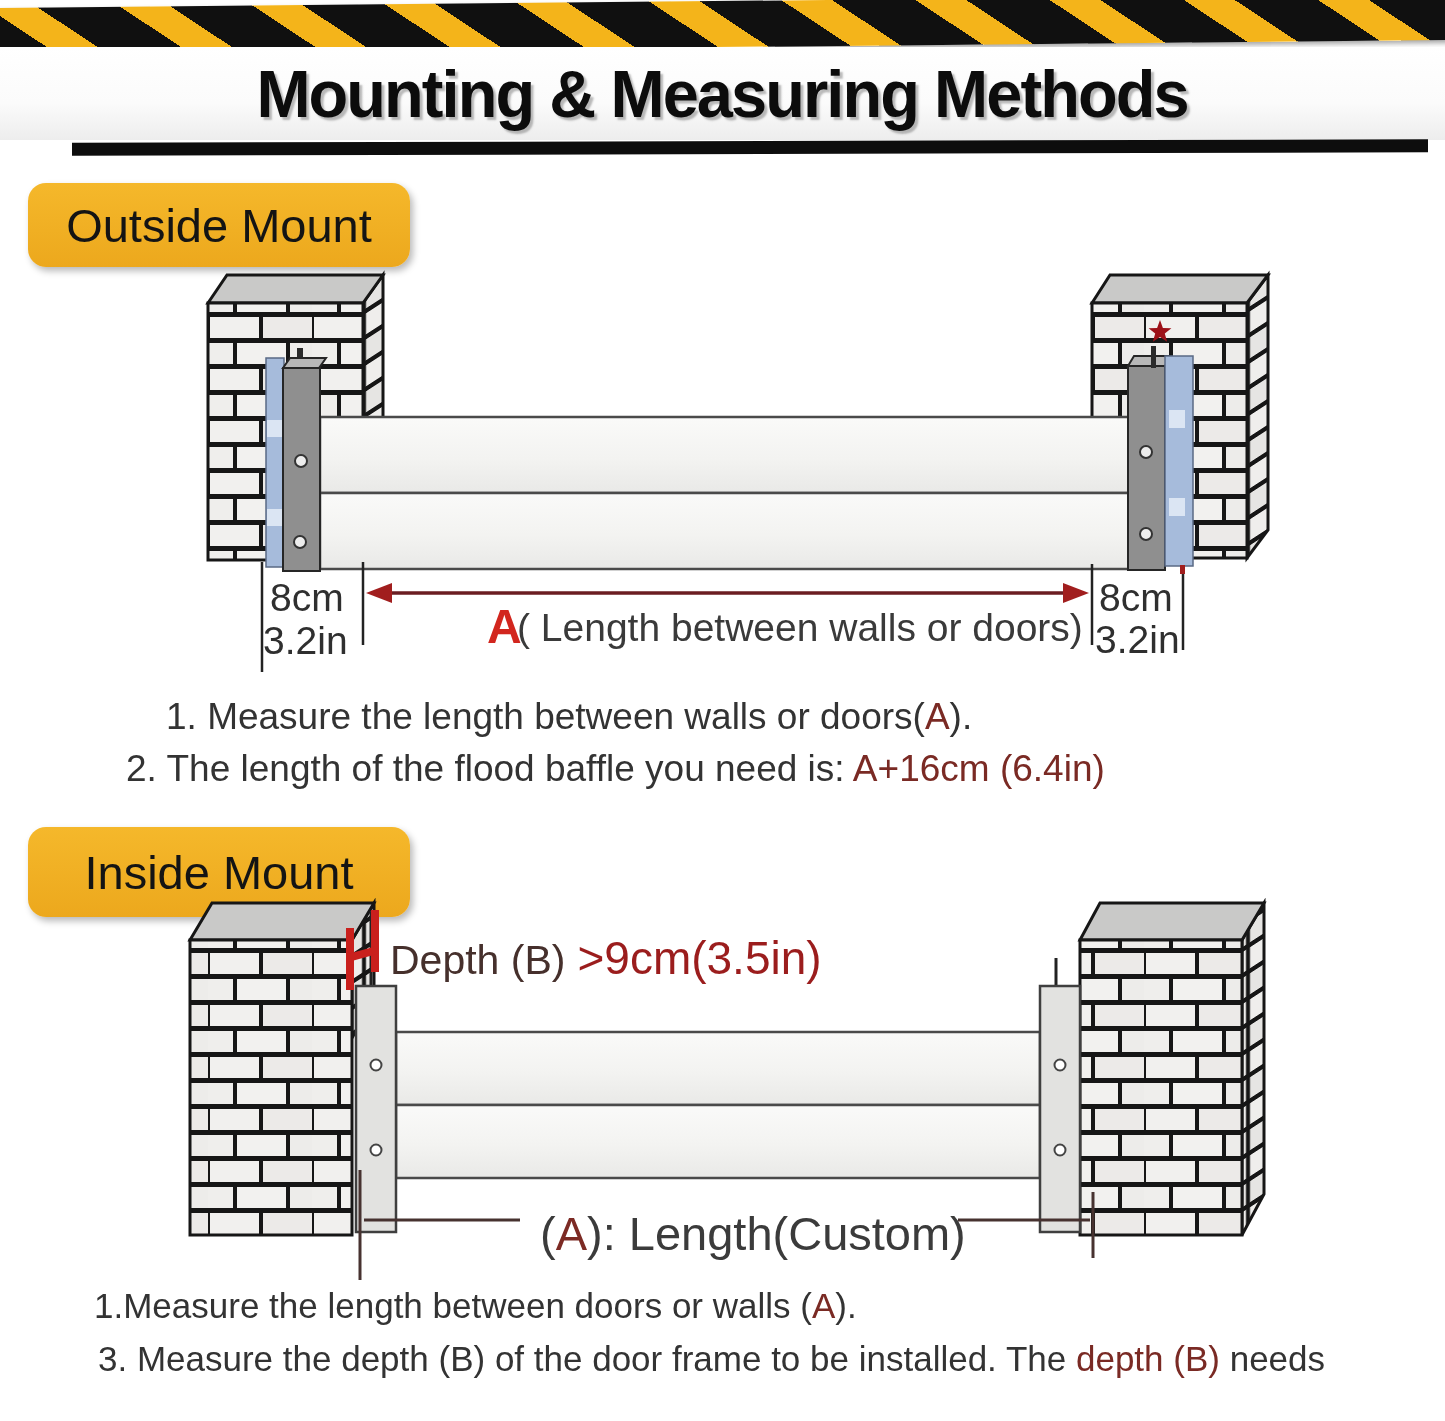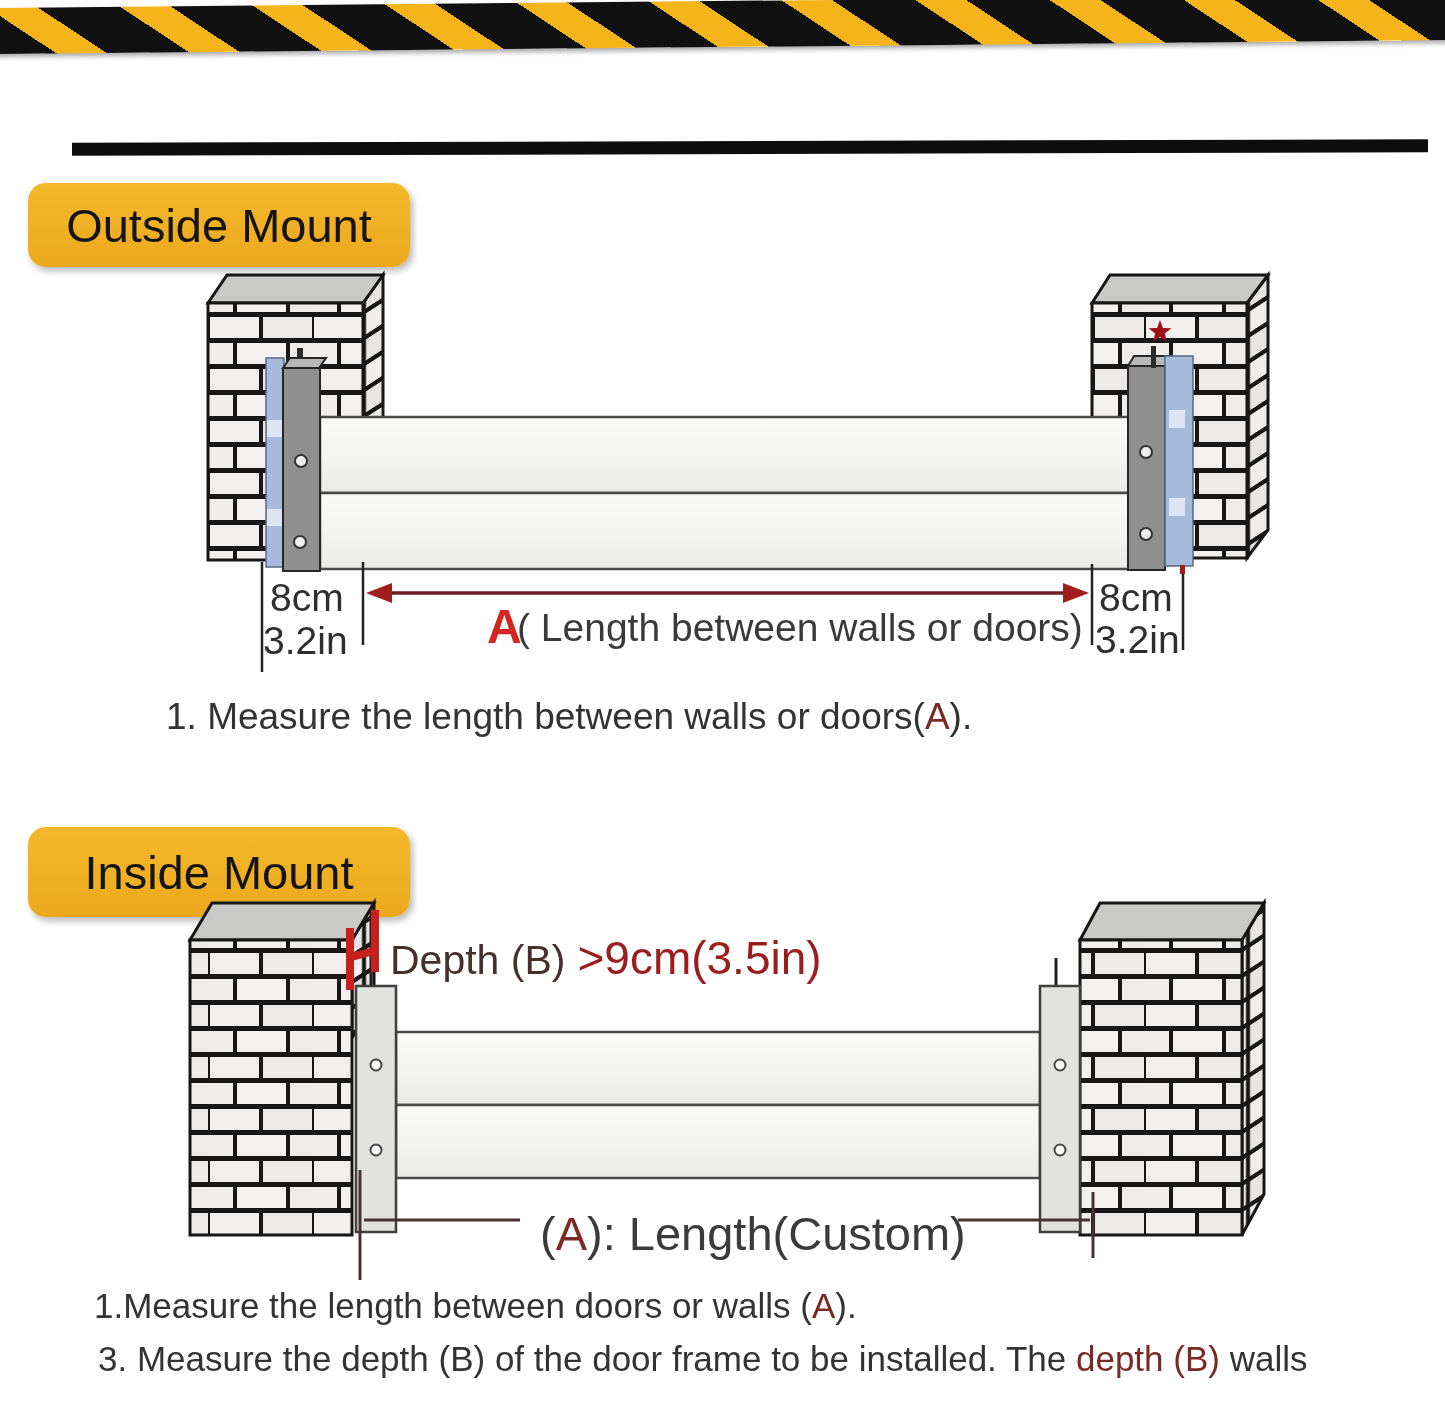--- a/index.html
+++ b/index.html
@@ -40,20 +40,23 @@
   .in2a{left:98px;top:1339px;font-size:35px;}
   .in2b{left:54px;top:1376px;font-size:35px;}
   .em{color:#7a2a24;}
 </style>
 </head>
 <body>
 
 <div class="stage">
 
   <div class="hazard"></div>
+  <div class="titleband">
+    <div class="title">Mounting &amp; Measuring Methods</div>
+  </div>
   <div class="blackbar"></div>
 
   <div class="badge outside">
     <span>Outside Mount</span>
   </div>
 
   <svg id="diag1" class="diag" viewBox="0 0 1445 418">
     <defs>
       <pattern id="bk1" width="104" height="52" patternUnits="userSpaceOnUse">
         <rect width="104" height="52" fill="#161616"></rect>
@@ -128,20 +131,21 @@
 
     <text x="270" y="349" font-size="39" fill="#2f2f2f">8cm</text>
     <text x="263" y="392" font-size="39" fill="#2f2f2f">3.2in</text>
     <text x="1099" y="349" font-size="39" fill="#2f2f2f">8cm</text>
     <text x="1095" y="391" font-size="39" fill="#2f2f2f">3.2in</text>
     <text x="487" y="381" font-size="48" font-weight="bold" fill="#d2261e">A</text>
     <text x="517" y="379" font-size="39" fill="#3a3a3a">( Length between walls or doors)</text>
   </svg>
 
   <div class="sline out1"><span>1. Measure the length between walls or doors(</span><span class="em">A</span><span>).</span></div>
+  <div class="sline out2"><span>2. The length of the flood baffle you need is: </span><span class="em">A+16cm (6.4in)</span></div>
 
   <div class="badge inside">
     <span>Inside Mount</span>
   </div>
 
   <svg id="diag2" class="diag" viewBox="0 0 1445 382">
     <defs>
       <pattern id="bk2" width="104" height="52" patternUnits="userSpaceOnUse">
         <rect width="104" height="52" fill="#161616"></rect>
         <rect x="2" y="3" width="49" height="21" fill="#f1f0ee"></rect>
@@ -203,15 +207,15 @@
     <g stroke="#473230" stroke-width="3">
       <line x1="360" y1="272" x2="360" y2="405"></line>
       <line x1="1093" y1="294" x2="1093" y2="360"></line>
       <line x1="364" y1="322" x2="520" y2="322"></line>
       <line x1="958" y1="322" x2="1090" y2="322"></line>
     </g>
     <text x="540" y="352" font-size="47" fill="#3b3b3b"><tspan>(</tspan><tspan fill="#7c2a24">A</tspan><tspan>): Length(Custom)</tspan></text>
   </svg>
 
   <div class="sline in1"><span>1.Measure the length between doors or walls (</span><span class="em">A</span><span>).</span></div>
-  <div class="sline in2a"><span>3. Measure the depth (B) of the door frame to be installed. The </span><span class="em">depth (B)</span><span> walls</span></div>
+  <div class="sline in2a"><span>3. Measure the depth (B) of the door frame to be installed. The </span><span class="em">depth (B)</span><span> needs</span></div>
 
 </div>
 
 </body></html>

